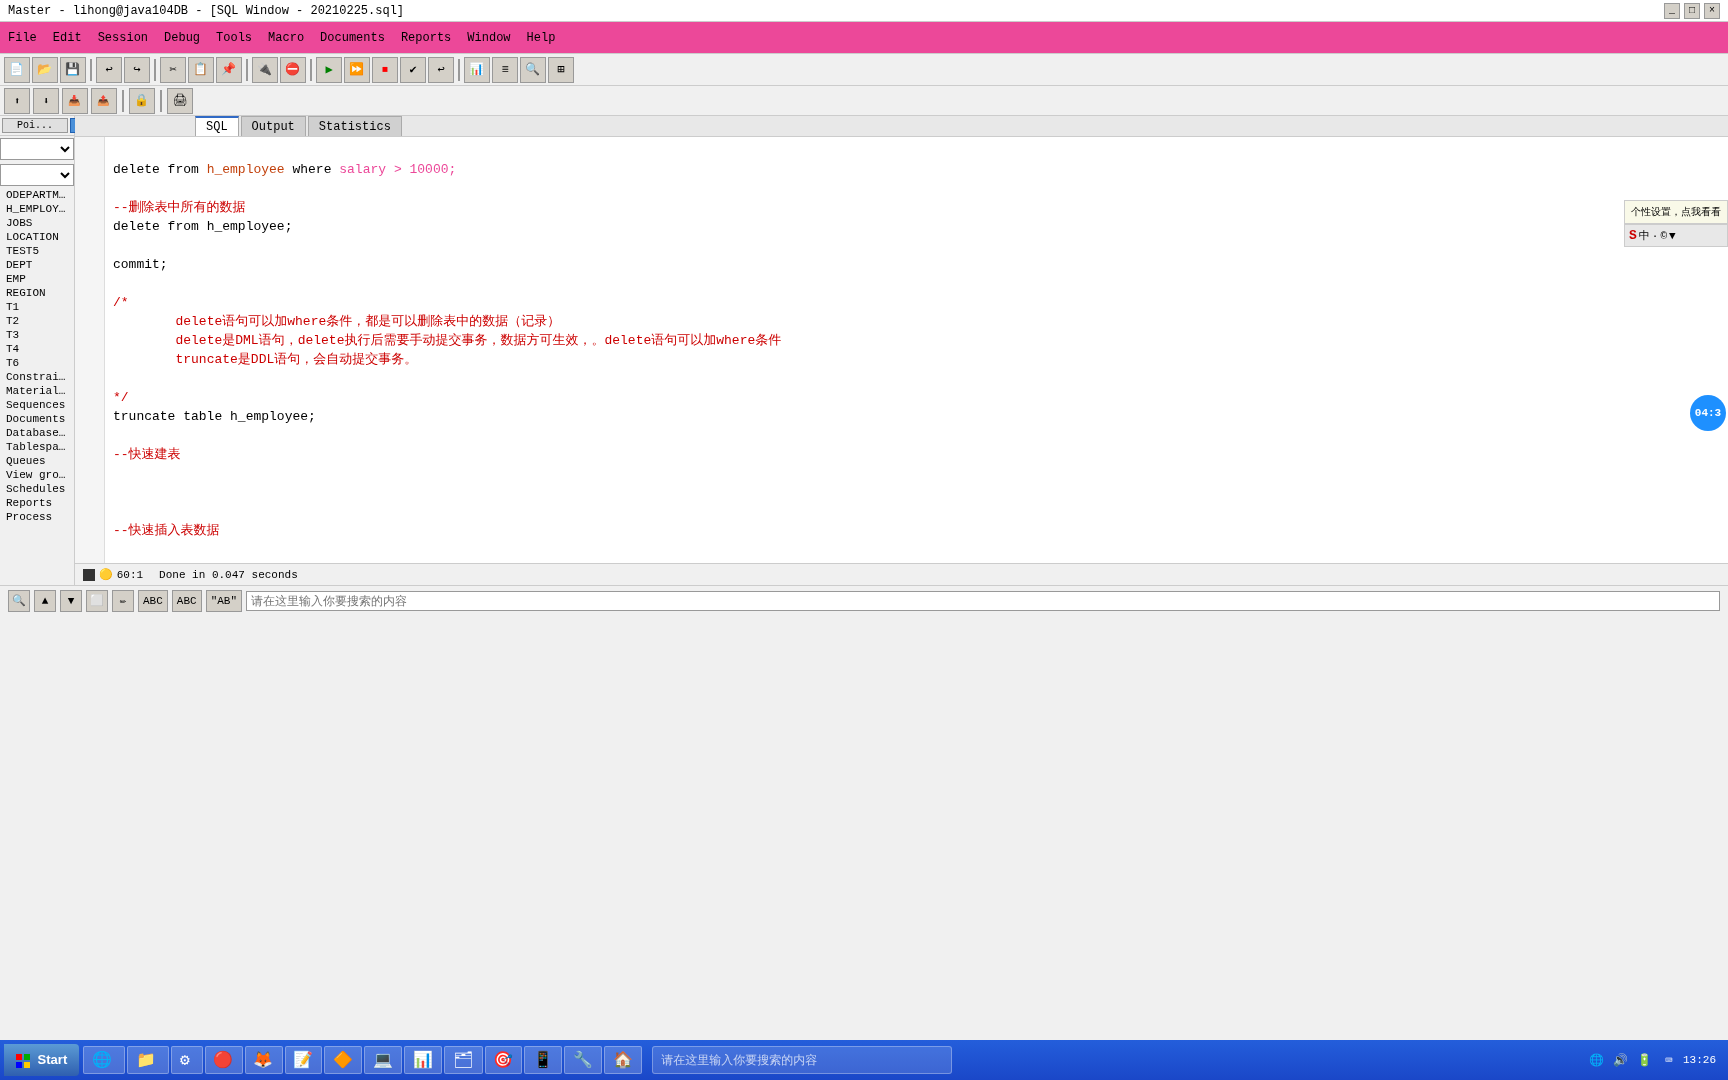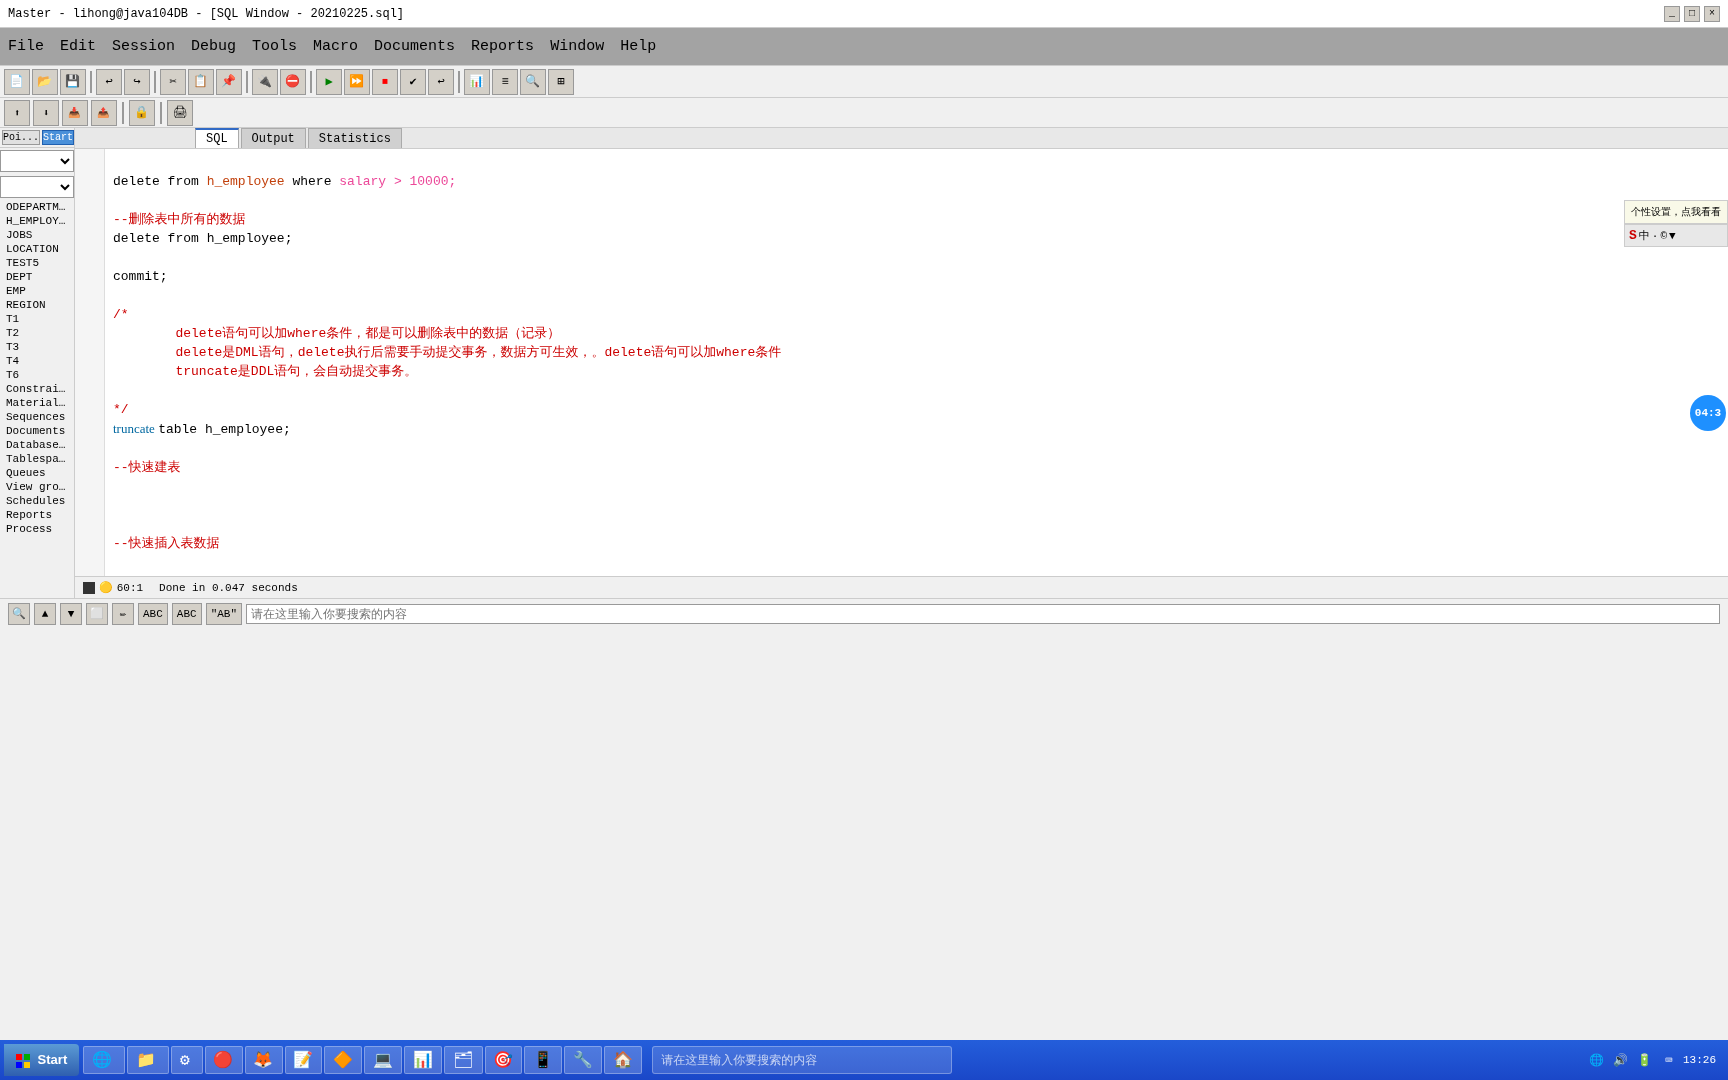--- a/index.html
+++ b/index.html
@@ -8,46 +8,46 @@
       background: #f0f0f0;
       width: 1728px;
       height: 1080px;
       overflow: hidden;
       font-size: 13px;
     }
 
     
     #title-bar {
       background: #ffffff;
-      height: 28px;
+      height: 22px;
       display: flex;
       align-items: center;
       padding: 0 8px;
       border-bottom: 1px solid #ccc;
       font-size: 12px;
       color: #000;
     }
     #title-bar span { flex: 1; }
     #title-controls { display: flex; gap: 4px; }
     #title-controls div {
       width: 16px; height: 16px;
       background: #d4d0c8;
       border: 1px solid #999;
       display: flex; align-items: center; justify-content: center;
       font-size: 10px; cursor: pointer;
     }
 
     
     #menu-bar {
-      background: #a3a3a3;
-      height: 38px;
+      background: #ec4899;
+      height: 32px;
       display: flex;
       align-items: center;
       border-bottom: 1px solid #ccc;
-      font-size: 15px;
+      font-size: 12px;
     }
     .menu-item {
       padding: 2px 8px;
       cursor: pointer;
       color: #000;
     }
 
     
     .toolbar-row {
       background: #f0f0f0;
@@ -106,21 +106,21 @@
     #left-panel-actions {
       padding: 2px;
       display: flex;
       gap: 2px;
       border-bottom: 1px solid #ccc;
     }
     .left-action-btn {
       font-size: 10px;
       background: #e0e0e0;
       border: 1px solid #999;
-      padding: 1px 0;
+      padding: 1px 14px;
       cursor: pointer;
     }
 
     
     #status-bar {
       height: 22px;
       background: #f0f0f0;
       border-top: 1px solid #ccc;
       display: flex;
       align-items: center;
@@ -471,21 +471,21 @@
 <span style="color:#000;">delete </span><span style="color:#000;">from</span><span style="color:#000;"> h_employee;</span>
 
 <span style="color:#000;">commit;</span>
 
 <span style="color:#cc0000;">/*</span>
 <span style="color:#cc0000;">	delete语句可以加where条件，都是可以删除表中的数据（记录）</span>
 <span style="color:#cc0000;">	delete是DML语句，delete执行后需要手动提交事务，数据方可生效，。delete语句可以加where条件</span>
 <span style="color:#cc0000;">	truncate是DDL语句，会自动提交事务。</span>
 
 <span style="color:#cc0000;">*/</span>
-<span style="color:#0369a1;font-family:Liberation Serif, serif;">truncate </span><span style="color:#000;">table</span><span style="color:#000;"> h_employee;</span>
+<span style="color:#000000;">truncate </span><span style="color:#000;">table</span><span style="color:#000;"> h_employee;</span>
 
 <span style="color:#cc0000;">--快速建表</span>
 
 
 
 <span style="color:#cc0000;">--快速插入表数据</span>
       </div>
     </div>
 
     <div id="status-bar">

